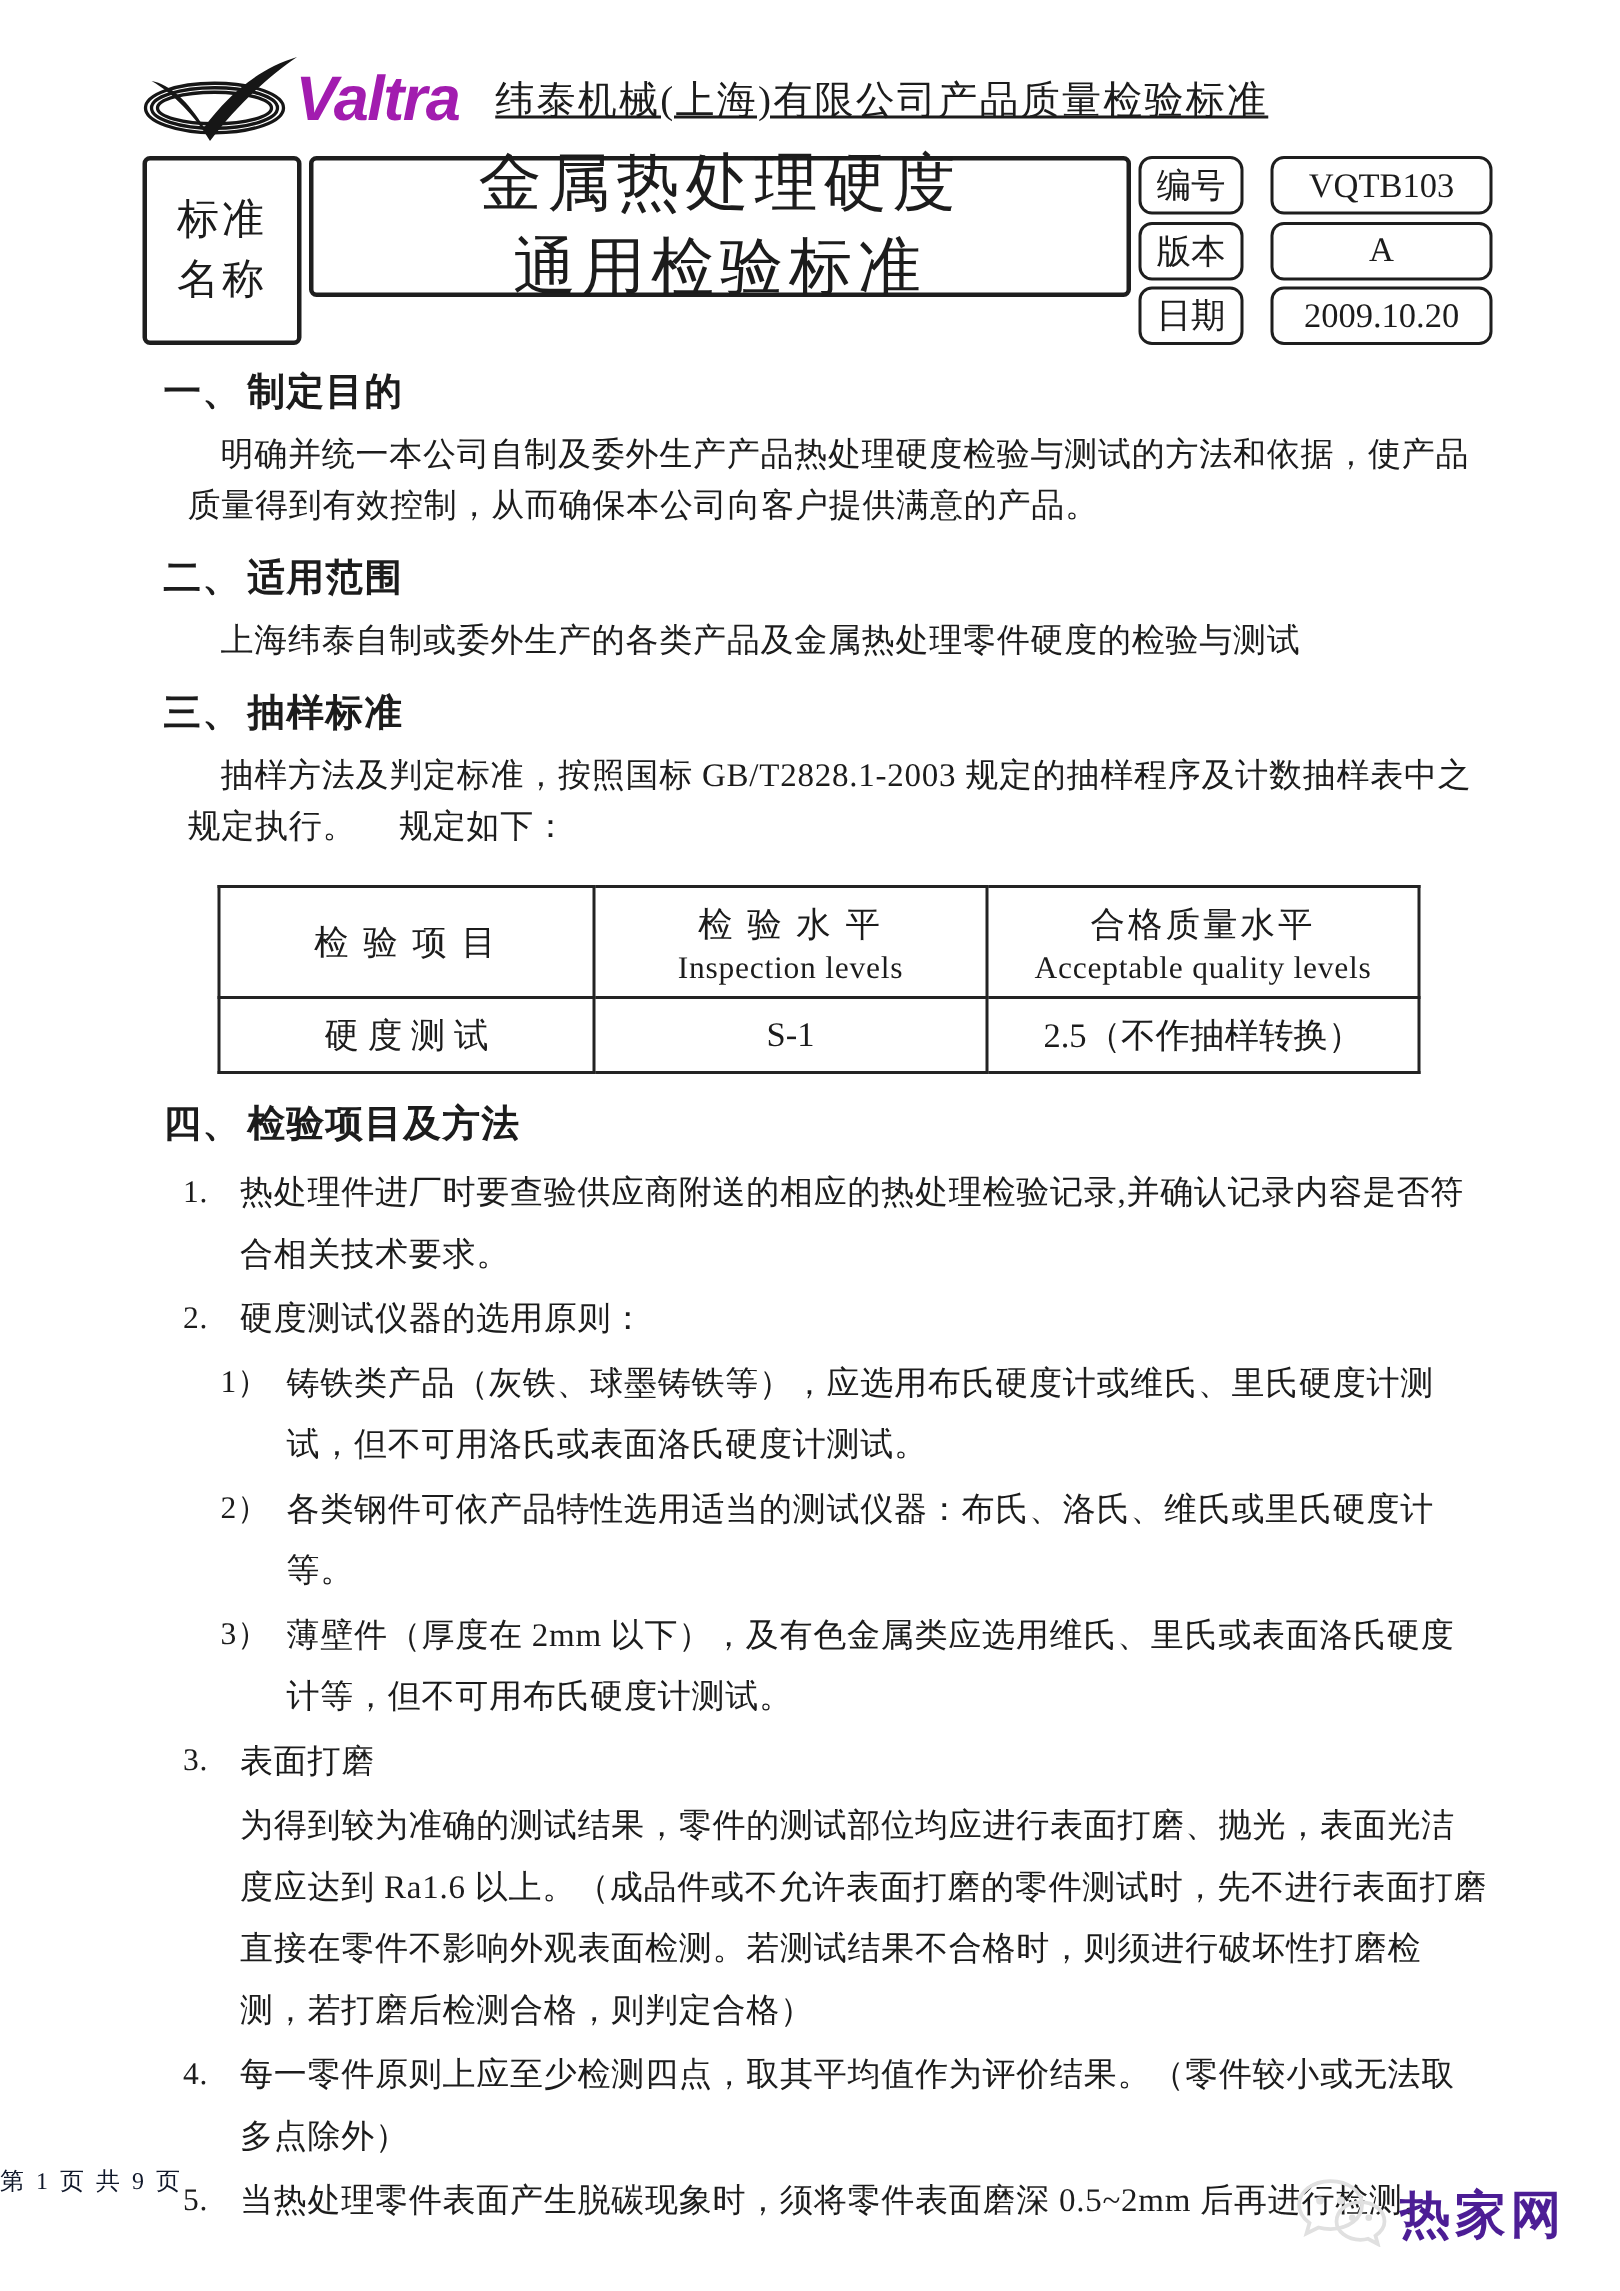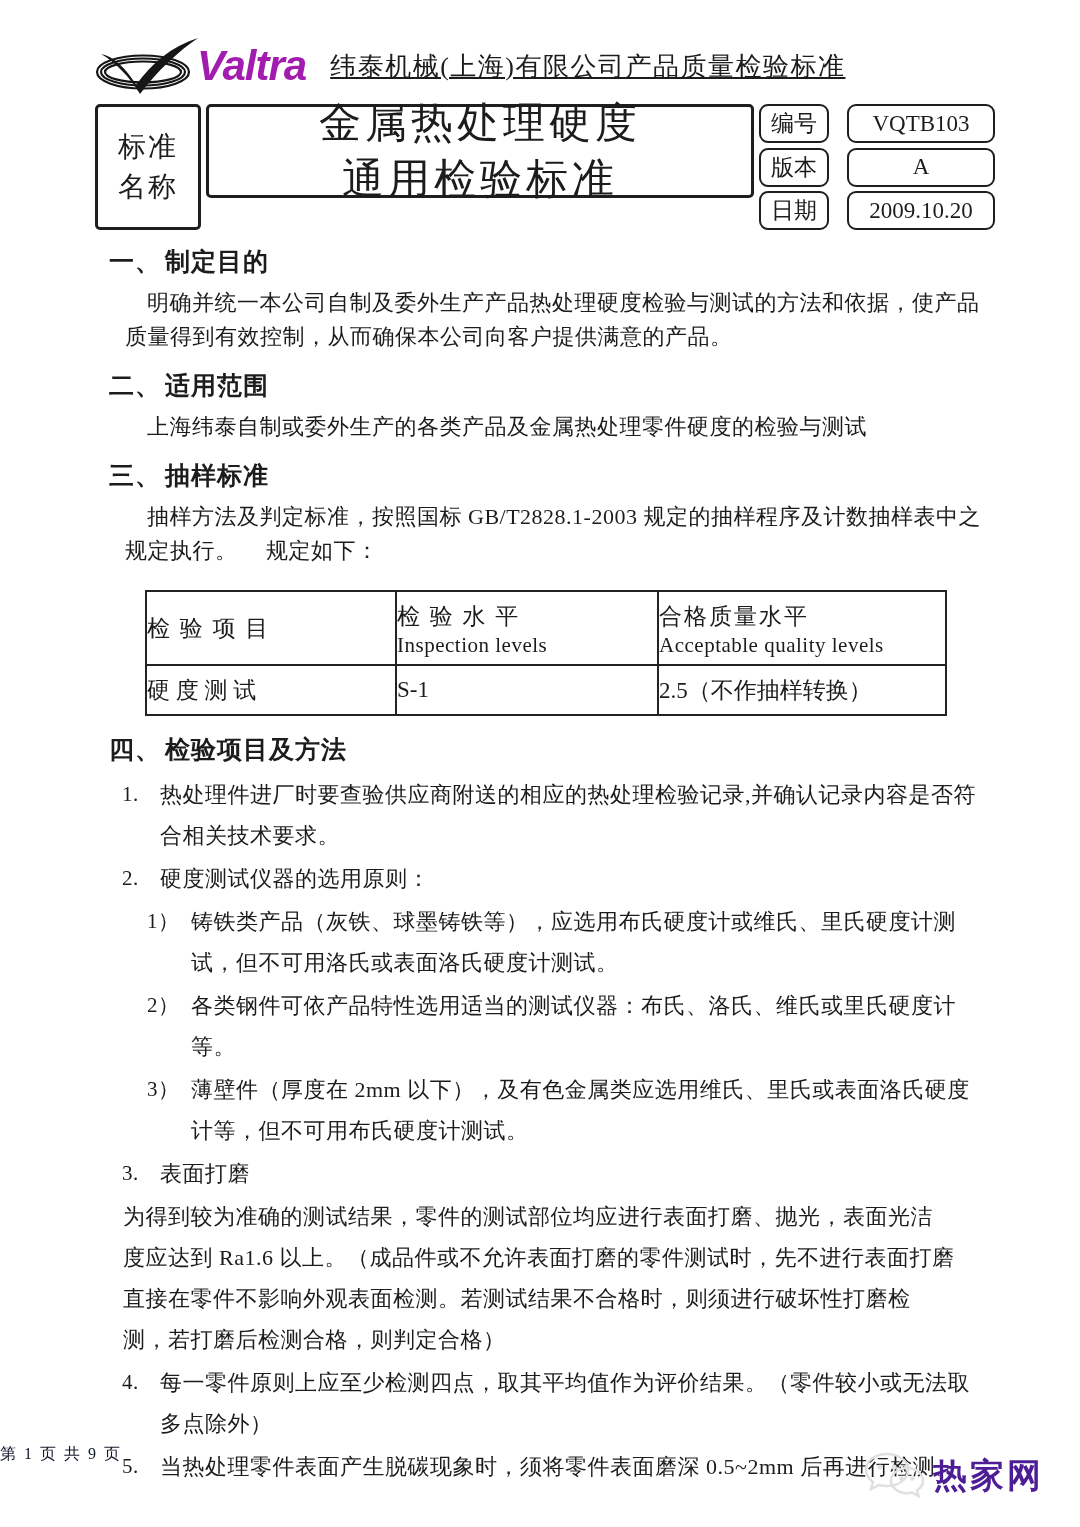--- a/index.html
+++ b/index.html
@@ -43,38 +43,38 @@
     font-size:25px; line-height:30px; display:flex; margin:16px 0 0 14px; letter-spacing:1px;
   }
   .sec-num { width:56px; flex:none; }
   .sec-body {
     font-size:22px; line-height:34px; margin:10px 0 0 30px;
     text-indent:22px; width:868px; letter-spacing:0.5px;
   }
 
   
   .sampling-table { border-collapse:collapse; margin:22px 0 0 50px; }
-  .sampling-table td { border:2.5px solid #232323; vertical-align:middle;margin-left:12px; }
+  .sampling-table td { border:2.5px solid #232323; text-align:center; vertical-align:middle;margin-left:12px; }
   .c1 { width:250px; } .c2 { width:262px; } .c3 { width:288px; }
   .th-row td { height:74px; }
   .data-row td { height:50px; }
   .cn-cell { font-size:23px; letter-spacing:2px; }
   .cn-top { font-size:23px; letter-spacing:2px; line-height:30px; padding-top:4px; }
   .en-sub { font-size:21px; letter-spacing:0.5px; line-height:26px; }
   .val-cell { font-size:23px; }
 
   
   .method-list { margin-top:10px; }
   .mli { display:flex; font-size:22px; line-height:41px; margin:0 0 2px 27px; letter-spacing:0.5px; }
   .mli .marker { width:38px; flex:none; font-size:21px; }
   .mli .txt { width:832px; }
   .mli.sub { margin-left:52px; }
   .mli.sub .marker { width:44px; }
   .mli.sub .txt { width:830px; }
-  .mli.cont { margin-left:28px; }
+  .mli.cont { margin-left:65px; }
   .mli.cont .txt { width:832px; }
 
   
   .page-indicator {
     position:absolute; left:0; right:0; top:1444px;
     font-size:16px; letter-spacing:2px; color:#0f172a;
   }
   .watermark {
     position:absolute; right:36px; top:1450px;
     display:flex; align-items:center; gap:8px; color:#dedede;

